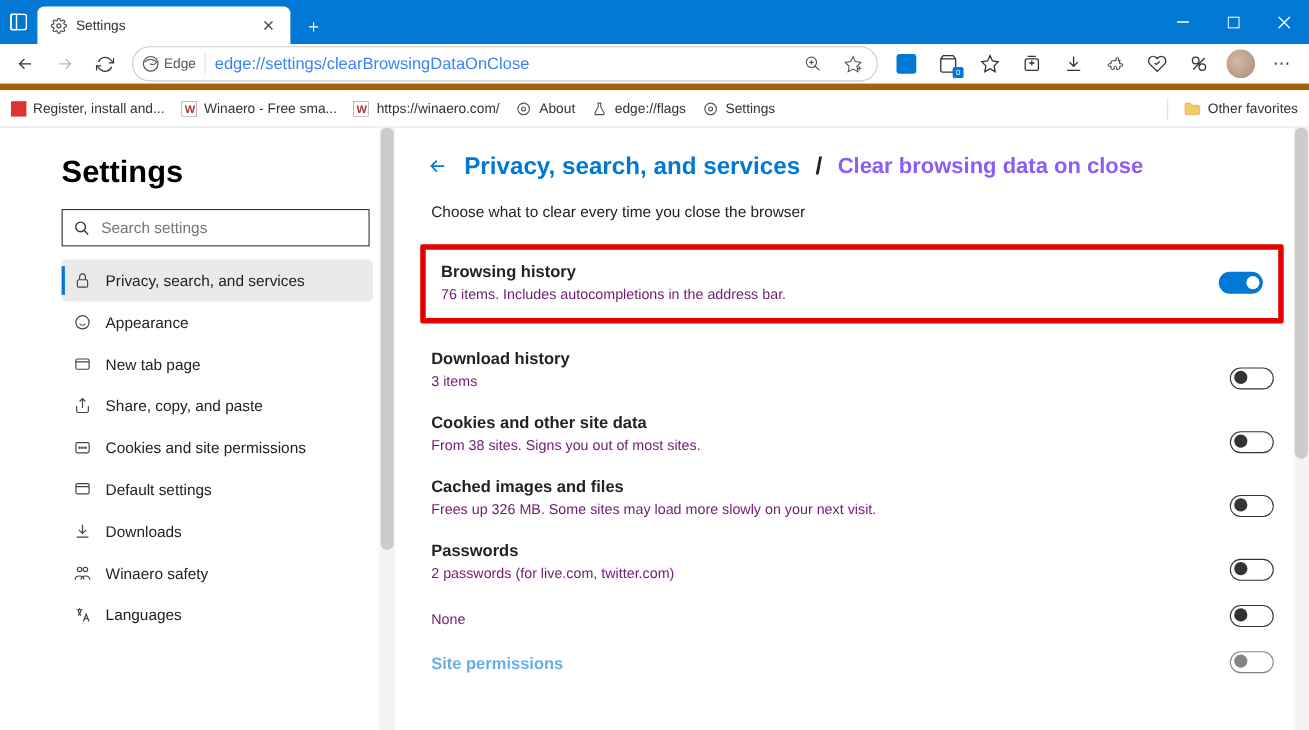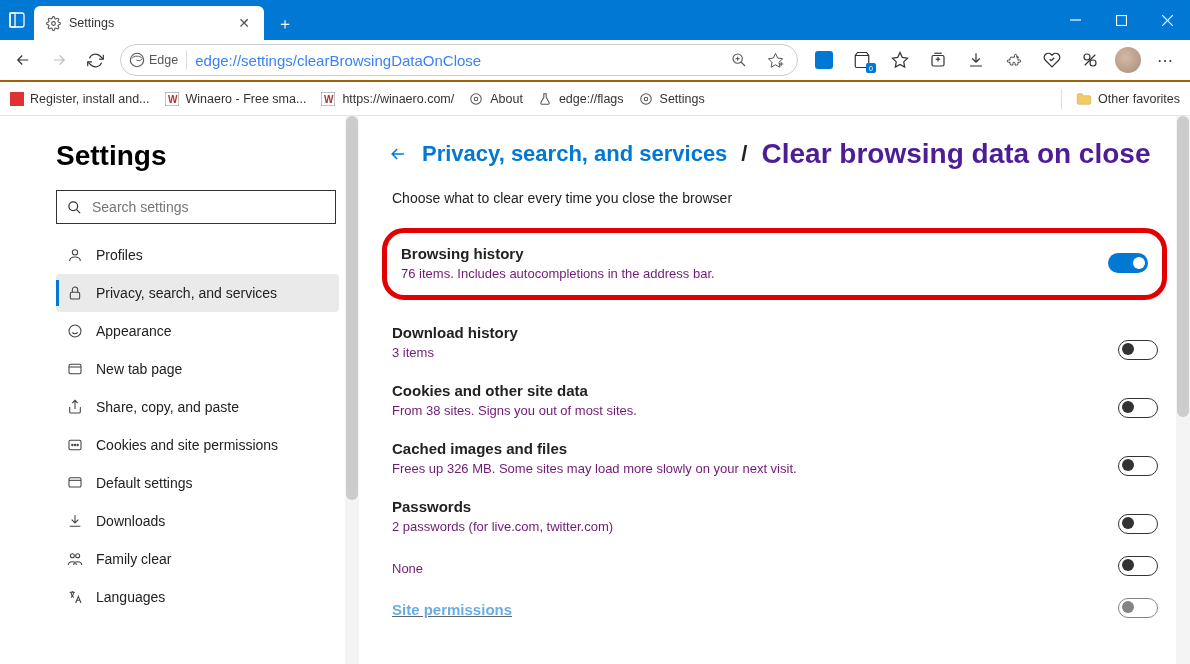--- a/index.html
+++ b/index.html
@@ -12,21 +12,21 @@
   .tab { background: #fff; height: 34px; margin-top: 6px; border-radius: 6px 6px 0 0; display: flex; align-items: center; padding: 0 10px 0 12px; min-width: 230px; gap: 8px; }
   .tab .gear { color: #555; }
   .tab-title { font-size: 12.5px; color: #333; flex: 1; }
   .tab-close { color: #555; font-size: 14px; padding: 2px 4px; }
   .new-tab { width: 30px; height: 30px; margin: 8px 0 0 6px; color: #fff; display: flex; align-items: center; justify-content: center; font-size: 16px; }
   .titlebar-spacer { flex: 1; }
   .win-btns { display: flex; height: 100%; }
   .win-btn { width: 46px; height: 40px; display: flex; align-items: center; justify-content: center; color: #fff; }
 
   
-  .toolbar { height: 42px; background: #fff; display: flex; align-items: center; padding: 0 6px; gap: 2px; border-bottom: 2px solid #a16207; }
+  .toolbar { height: 42px; background: #fff; display: flex; align-items: center; padding: 0 6px; gap: 2px; border-bottom: 6px solid #a16207; }
   .nav-btn { width: 34px; height: 34px; display: flex; align-items: center; justify-content: center; color: #555; border-radius: 4px; }
   .nav-btn.disabled { color: #bbb; }
   .addr { flex: 1; height: 32px; border: 1px solid #ccc; border-radius: 16px; display: flex; align-items: center; padding: 0 8px; margin: 0 6px; gap: 8px; background: #fff; }
   .addr .edge-logo { display:flex; align-items:center; gap:4px; font-size:12.5px; color:#555; }
   .addr .sep { width:1px; height:18px; background:#ddd; }
   .addr .url { font-size: 15px; color: #3b82f6; flex: 1; }
   .addr-icon { width: 28px; height: 28px; display:flex; align-items:center; justify-content:center; color:#555; }
   .tool-icons { display: flex; align-items: center; gap: 2px; }
   .tool-icon { width: 36px; height: 34px; display:flex; align-items:center; justify-content:center; color:#444; position:relative; }
   .zoom-box { width:18px; height:18px; background:#0078d4; border-radius:3px; }
@@ -54,24 +54,24 @@
   .side-scroll { position:absolute; right:0; top:0; bottom:0; width:14px; background:#f4f4f4; }
   .side-thumb { position:absolute; top:0; left:1px; right:1px; height:70%; background:#ccc; border-radius:6px; }
 
   .main { flex:1; padding: 22px 12px 0 28px; position:relative; overflow:hidden; }
   .main-scroll { position:absolute; right:0; top:0; bottom:0; width:14px; background:#f4f4f4; }
   .main-thumb { position:absolute; top:0; left:1px; right:1px; height:55%; background:#ccc; border-radius:6px; }
   .crumb { display:flex; align-items:center; gap:14px; margin-bottom:20px; }
   .back-arrow { color:#0078d4; }
   .crumb-link { color:#0078d4; font-size:22px; font-weight:600; }
   .crumb-sep { color:#222; font-size:22px; font-weight:600; }
-  .crumb-cur { color:#4c1d95; font-size:28px; font-weight:600; }
+  .crumb-cur { color:#8b5cf6; font-size:20px; font-weight:600; }
   .subtitle { font-size:14px; color:#222; margin-left: 4px; margin-bottom: 22px; }
 
-  .highlight-box { border: 5px solid #e30000; border-radius: 22px; padding: 12px 14px 14px 14px; margin: 0 11px 14px -6px; display:flex; align-items:center; }
+  .highlight-box { border: 5px solid #e30000; border-radius: 2px; padding: 12px 14px 14px 14px; margin: 0 11px 14px -6px; display:flex; align-items:center; }
   .opt-row { display:flex; align-items:flex-end; padding: 10px 20px 12px 4px; }
   .opt-text { flex:1; }
   .opt-title { font-size: 15px; font-weight:600; color:#222; }
   .opt-sub { font-size: 13px; color:#701a75; margin-top:4px; }
 
   .toggle { width:40px; height:20px; border-radius:10px; position:relative; }
   .toggle.off { border:1.3px solid #333; background:#fff; }
   .toggle.off .knob { width:12px; height:12px; background:#333; border-radius:50%; position:absolute; left:3px; top:2.4px; }
   .toggle.on { background:#0078d4; }
   .toggle.on .knob { width:12px; height:12px; background:#fff; border-radius:50%; position:absolute; right:3px; top:4px; }
@@ -286,29 +286,20 @@
   <div class="sidebar">
     <div class="page-title">Settings</div>
     <div class="search-box">
       <svg width="15" height="15" viewBox="0 0 24 24" fill="none" stroke="#333" stroke-width="2">
           <circle cx="10" cy="10" r="7"></circle>
           <line x1="15" y1="15" x2="21" y2="21"></line>
         </svg>
       <input placeholder="Search settings" style="">
     </div>
     <ul class="side-list">
-      <li class="side-item">
-          <span class="side-icon">
-            <svg width="16" height="16" viewBox="0 0 24 24" fill="none" stroke="#444" stroke-width="1.6">
-              <circle cx="12" cy="8" r="4"></circle>
-              <path d="M4 21c0-4 4-6 8-6s8 2 8 6"></path>
-            </svg>
-          </span>
-          <span>Profiles</span>
-        </li>
       <li class="side-item active">
           <span class="side-icon">
             <svg width="16" height="16" viewBox="0 0 24 24" fill="none" stroke="#444" stroke-width="1.6">
               <rect x="5" y="11" width="14" height="10" rx="2"></rect>
               <path d="M8 11V7a4 4 0 0 1 8 0v4"></path>
             </svg>
           </span>
           <span>Privacy, search, and services</span>
         </li>
       <li class="side-item">
@@ -366,21 +357,21 @@
           <span>Downloads</span>
         </li>
       <li class="side-item">
           <span class="side-icon">
             <svg width="16" height="16" viewBox="0 0 24 24" fill="none" stroke="#444" stroke-width="1.6">
               <circle cx="8" cy="7" r="3"></circle>
               <circle cx="16" cy="7" r="3"></circle>
               <path d="M2 21c0-3 2.5-5 6-5s6 2 6 5M10 21c0-3 2.5-5 6-5s6 2 6 5"></path>
             </svg>
           </span>
-          <span>Family clear</span>
+          <span>Winaero safety</span>
         </li>
       <li class="side-item">
           <span class="side-icon">
             <svg width="16" height="16" viewBox="0 0 24 24" fill="none" stroke="#444" stroke-width="1.6">
               <path d="M4 5h8M8 3v2M6 5c0 4 4 8 4 8M10 5c0 4-4 8-4 8M13 21l4-10 4 10M14.5 17h5"></path>
             </svg>
           </span>
           <span>Languages</span>
         </li>
       <li class="side-item"></li>
@@ -450,21 +441,21 @@
         </div>
     </div>
     <div class="opt-row">
       <div class="opt-text">
           <div class="opt-sub">None</div>
         </div>
       <div class="toggle off">
           <div class="knob"></div>
         </div>
     </div>
-    <div class="opt-row" style="opacity:0.6;text-decoration:underline;">
+    <div class="opt-row" style="opacity:0.6;">
       <div class="opt-text">
           <div class="opt-title" style="color:#0078d4;">Site permissions</div>
         </div>
       <div class="toggle off">
           <div class="knob"></div>
         </div>
     </div>
 
     <div class="main-scroll">
         <div class="main-thumb"></div>

